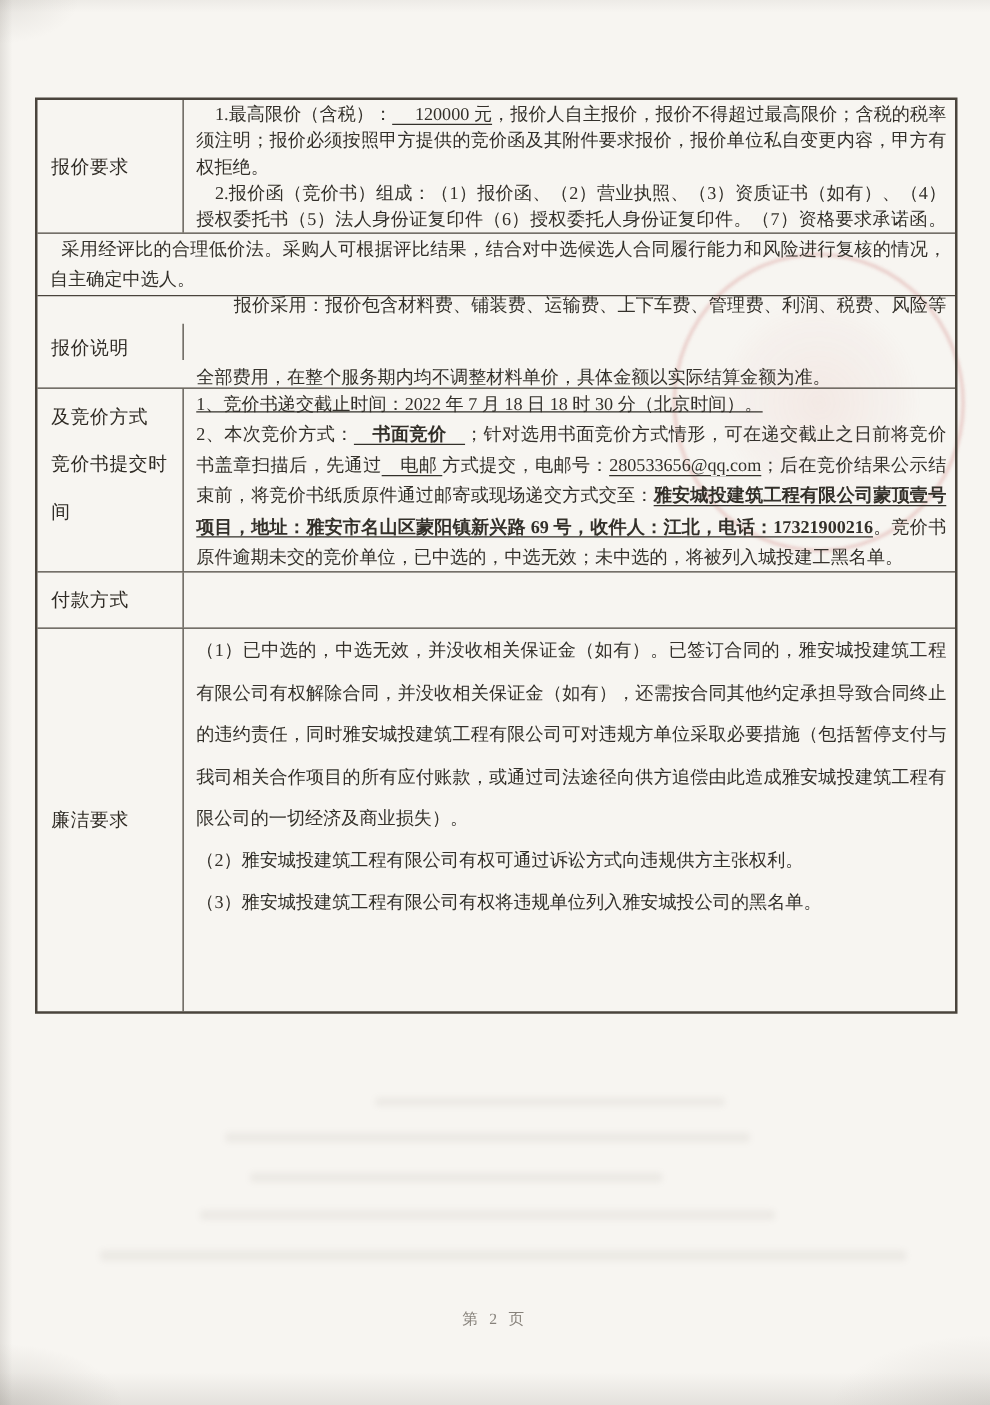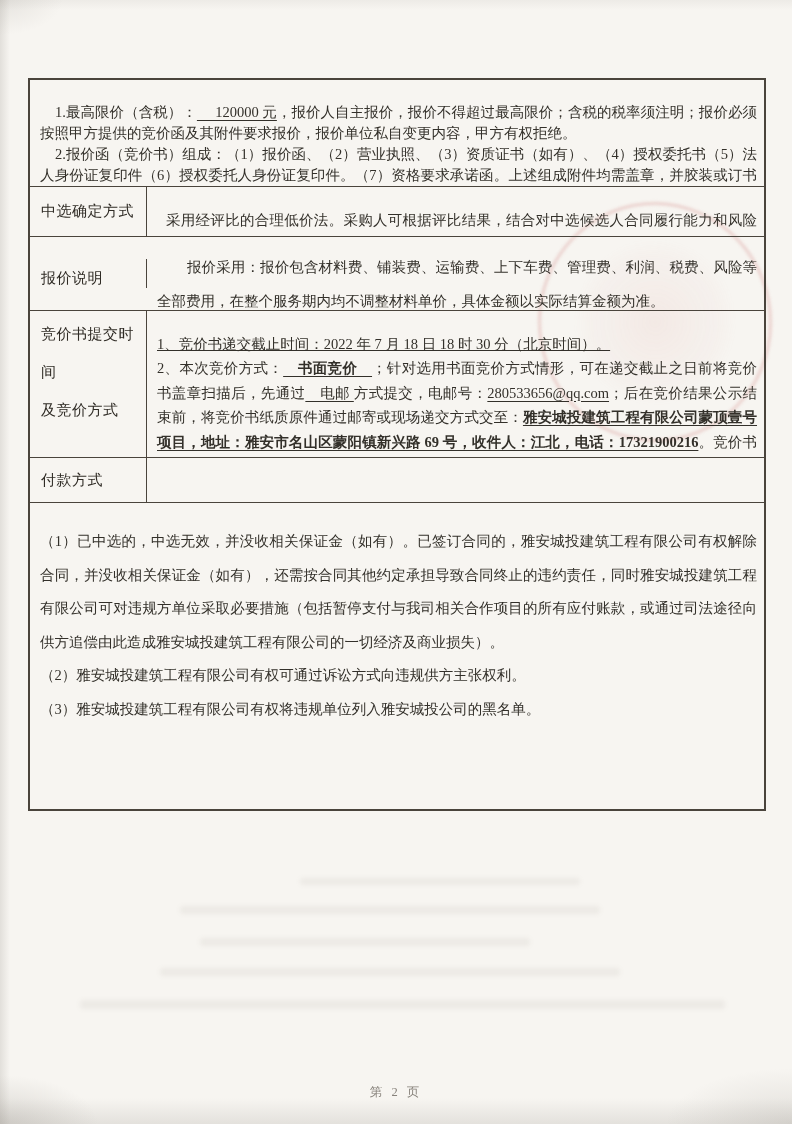--- a/index.html
+++ b/index.html
@@ -33,34 +33,33 @@
     box-sizing:border-box;padding-left:11px;padding-right:4px;
     font-size:15px;letter-spacing:0.5px;color:#2f2b25;
   }
   .lab-center{display:flex;align-items:center;}
   .lab-top{padding-top:10px;}
   .t-cell{
     flex:1 1 auto;box-sizing:border-box;
     padding:0 7px 0 10px;
     font-size:14.5px;text-align:justify;overflow:hidden;
     color:#33302a;
-    margin-top:20px;
   }
   .t-cell p{margin:0;}
   .row-1{height:107px;}
   .row-2{height:50px;}
   .row-3{height:74px;align-items:center;}
   .row-4{height:147px;}
   .row-5{height:45px;}
   .row-6{height:306px;}
   .cell-1{line-height:21px;padding-top:2px;}
   .cell-1 p{text-indent:15px;}
   .cell-2{line-height:24px;padding-top:1px;}
   .cell-2 p{text-indent:9px;}
-  .cell-3{line-height:34px;}
+  .cell-3{line-height:57px;}
   .cell-3 p{text-indent:30px;}
   .cell-4 .line1{line-height:23px;padding-top:2px;text-decoration:underline;}
   .cell-4 .para2{line-height:24.5px;}
   .cell-5{line-height:24px;padding-top:5px;}
   .cell-5 p{text-indent:30px;}
   .cell-6{line-height:33.5px;padding-top:2px;}
   .lbl-2line{padding-top:4px;}
   .lbl-2line .lbl-line{line-height:38px;}
   .u{text-decoration:underline;text-underline-offset:3px;text-decoration-thickness:1px;}
   .b{font-weight:bold;}
@@ -79,76 +78,79 @@
   }
   
   .ghost{position:absolute;background:#8f887e;opacity:0.10;filter:blur(2.6px);border-radius:3px;}
   .g1{left:300px;top:878px;width:280px;height:7px;}
   .g2{left:180px;top:906px;width:420px;height:8px;}
   .g3{left:200px;top:938px;width:330px;height:8px;}
   .g4{left:160px;top:968px;width:460px;height:8px;}
   .g5{left:80px;top:1000px;width:645px;height:9px;}
   
   .footer{
-    position:absolute;left:0;right:0;top:1084px;
+    position:absolute;left:0;right:0;top:1047px;
     text-align:center;font-size:12.5px;color:#87827b;letter-spacing:3px;
   }
 </style>
 </head>
 <body>
 
 <div class="paper">
 
   <div class="stamp"></div>
 
   <div class="doc-table">
 
     <div class="t-row row-1">
+      <div class="t-label lab-center">
+        <span>报价要求</span>
+      </div>
       <div class="t-cell cell-1">
         <p><span>1.最高限价（含税）：</span><span class="u">　 120000 元</span><span>，报价人自主报价，报价不得超过最高限价；含税的税率须注明；报价必须按照甲方提供的竞价函及其附件要求报价，报价单位私自变更内容，甲方有权拒绝。</span></p>
         <p>2.报价函（竞价书）组成：（1）报价函、（2）营业执照、（3）资质证书（如有）、（4）授权委托书（5）法人身份证复印件（6）授权委托人身份证复印件。（7）资格要求承诺函。上述组成附件均需盖章，并胶装或订书机装订成册，不得散页递交。</p>
       </div>
     </div>
 
     <div class="t-row row-2">
-      <div class="t-label lab-center">
-        <span>中选确定方式</span>
-      </div>
       <div class="t-cell cell-2">
         <p>采用经评比的合理低价法。采购人可根据评比结果，结合对中选候选人合同履行能力和风险进行复核的情况，自主确定中选人。</p>
       </div>
     </div>
 
     <div class="t-row row-3">
       <div class="t-label lab-top">
         <span>报价说明</span>
       </div>
       <div class="t-cell cell-3">
         <p>报价采用：报价包含材料费、铺装费、运输费、上下车费、管理费、利润、税费、风险等全部费用，在整个服务期内均不调整材料单价，具体金额以实际结算金额为准。</p>
       </div>
     </div>
 
     <div class="t-row row-4">
       <div class="t-label lbl-2line">
+        <div class="lbl-line">及竞价方式</div>
         <div class="lbl-line">竞价书提交时间</div>
-        <div class="lbl-line">及竞价方式</div>
       </div>
       <div class="t-cell cell-4">
         <p class="line1">1、竞价书递交截止时间：2022 年 7 月 18 日 18 时 30 分（北京时间）。</p>
         <p class="para2"><span>2、本次竞价方式：</span><span class="u b">　书面竞价　</span><span>；针对选用书面竞价方式情形，可在递交截止之日前将竞价书盖章扫描后，先通过</span><span class="u">　电邮 </span><span>方式提交，电邮号：</span><span class="u">280533656@qq.com</span><span>；后在竞价结果公示结束前，将竞价书纸质原件通过邮寄或现场递交方式交至：</span><span class="u b">雅安城投建筑工程有限公司蒙顶壹号项目，地址：雅安市名山区蒙阳镇新兴路 69 号，收件人：江北，电话：17321900216</span><span>。竞价书原件逾期未交的竞价单位，已中选的，中选无效；未中选的，将被列入城投建工黑名单。</span></p>
       </div>
     </div>
 
     <div class="t-row row-5">
       <div class="t-label lab-center">
         <span>付款方式</span>
       </div>
     </div>
 
     <div class="t-row row-6">
+      <div class="t-label lab-center">
+        <span>廉洁要求</span>
+      </div>
       <div class="t-cell cell-6">
         <p>（1）已中选的，中选无效，并没收相关保证金（如有）。已签订合同的，雅安城投建筑工程有限公司有权解除合同，并没收相关保证金（如有），还需按合同其他约定承担导致合同终止的违约责任，同时雅安城投建筑工程有限公司可对违规方单位采取必要措施（包括暂停支付与我司相关合作项目的所有应付账款，或通过司法途径向供方追偿由此造成雅安城投建筑工程有限公司的一切经济及商业损失）。</p>
         <p>（2）雅安城投建筑工程有限公司有权可通过诉讼方式向违规供方主张权利。</p>
         <p>（3）雅安城投建筑工程有限公司有权将违规单位列入雅安城投公司的黑名单。</p>
       </div>
     </div>
 
   </div>
 
   <div>

